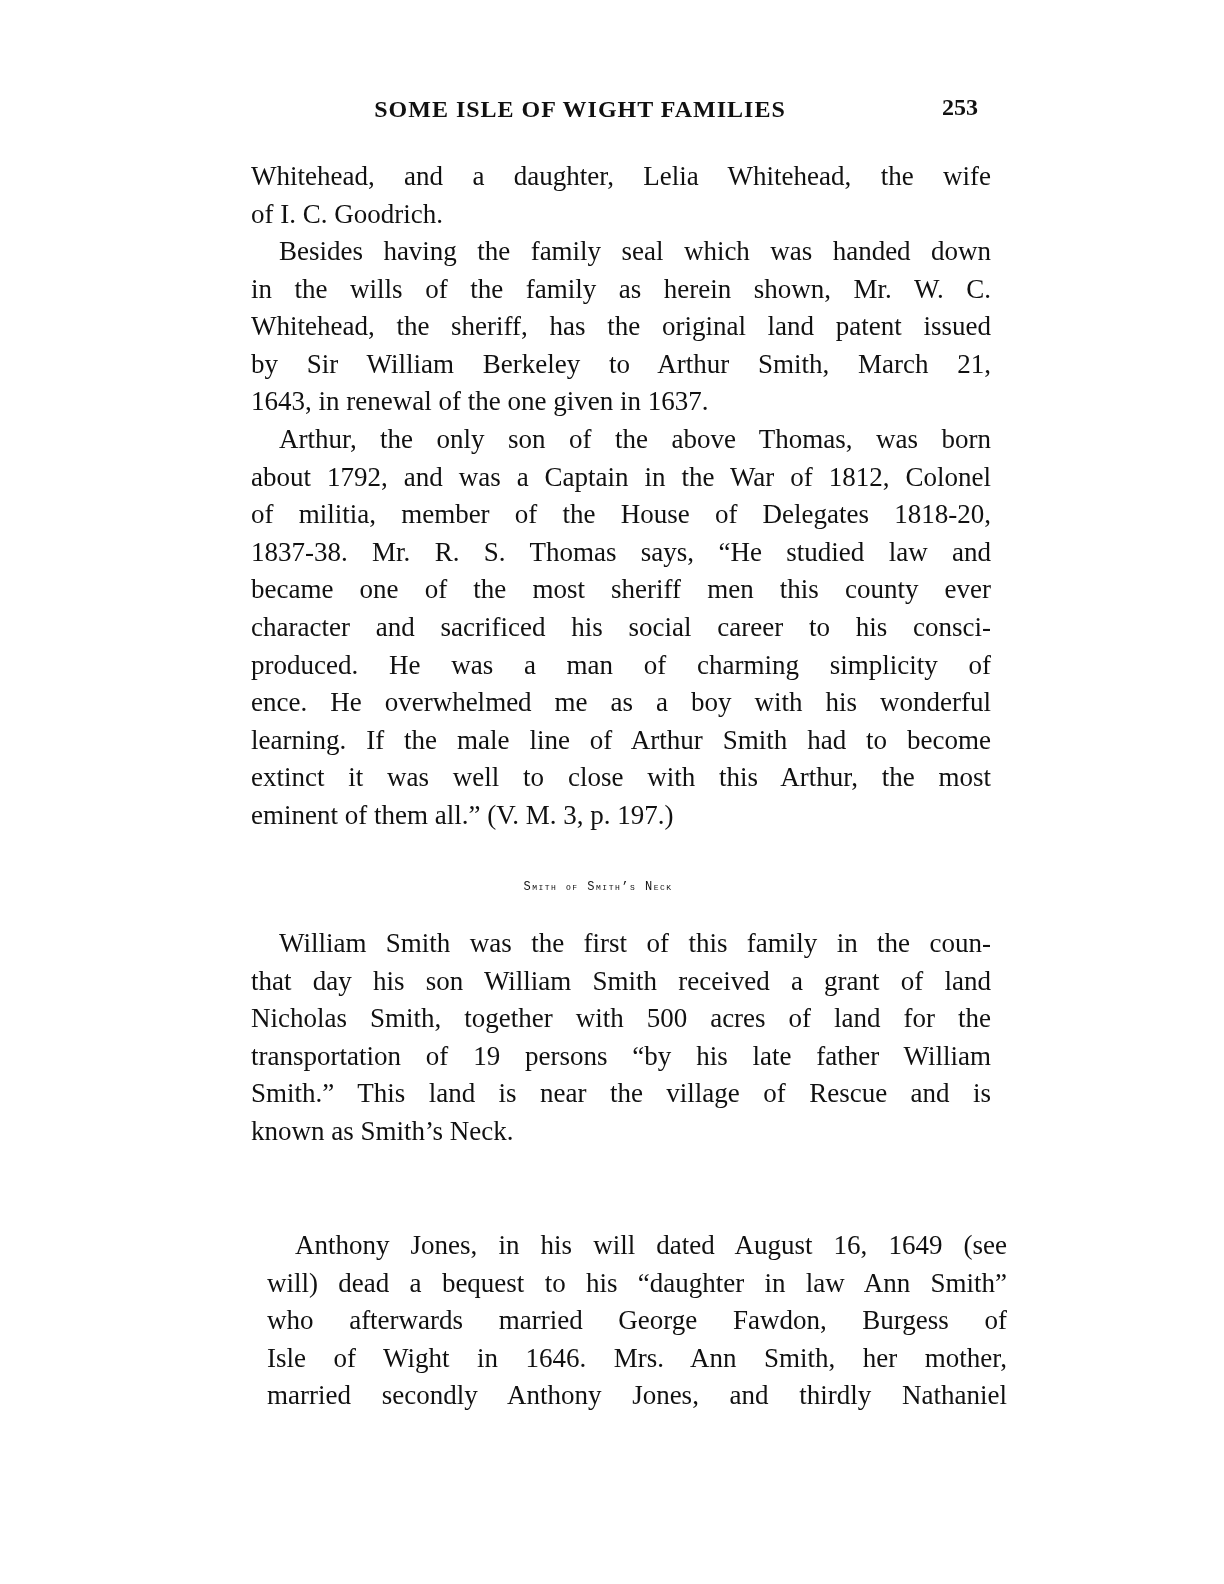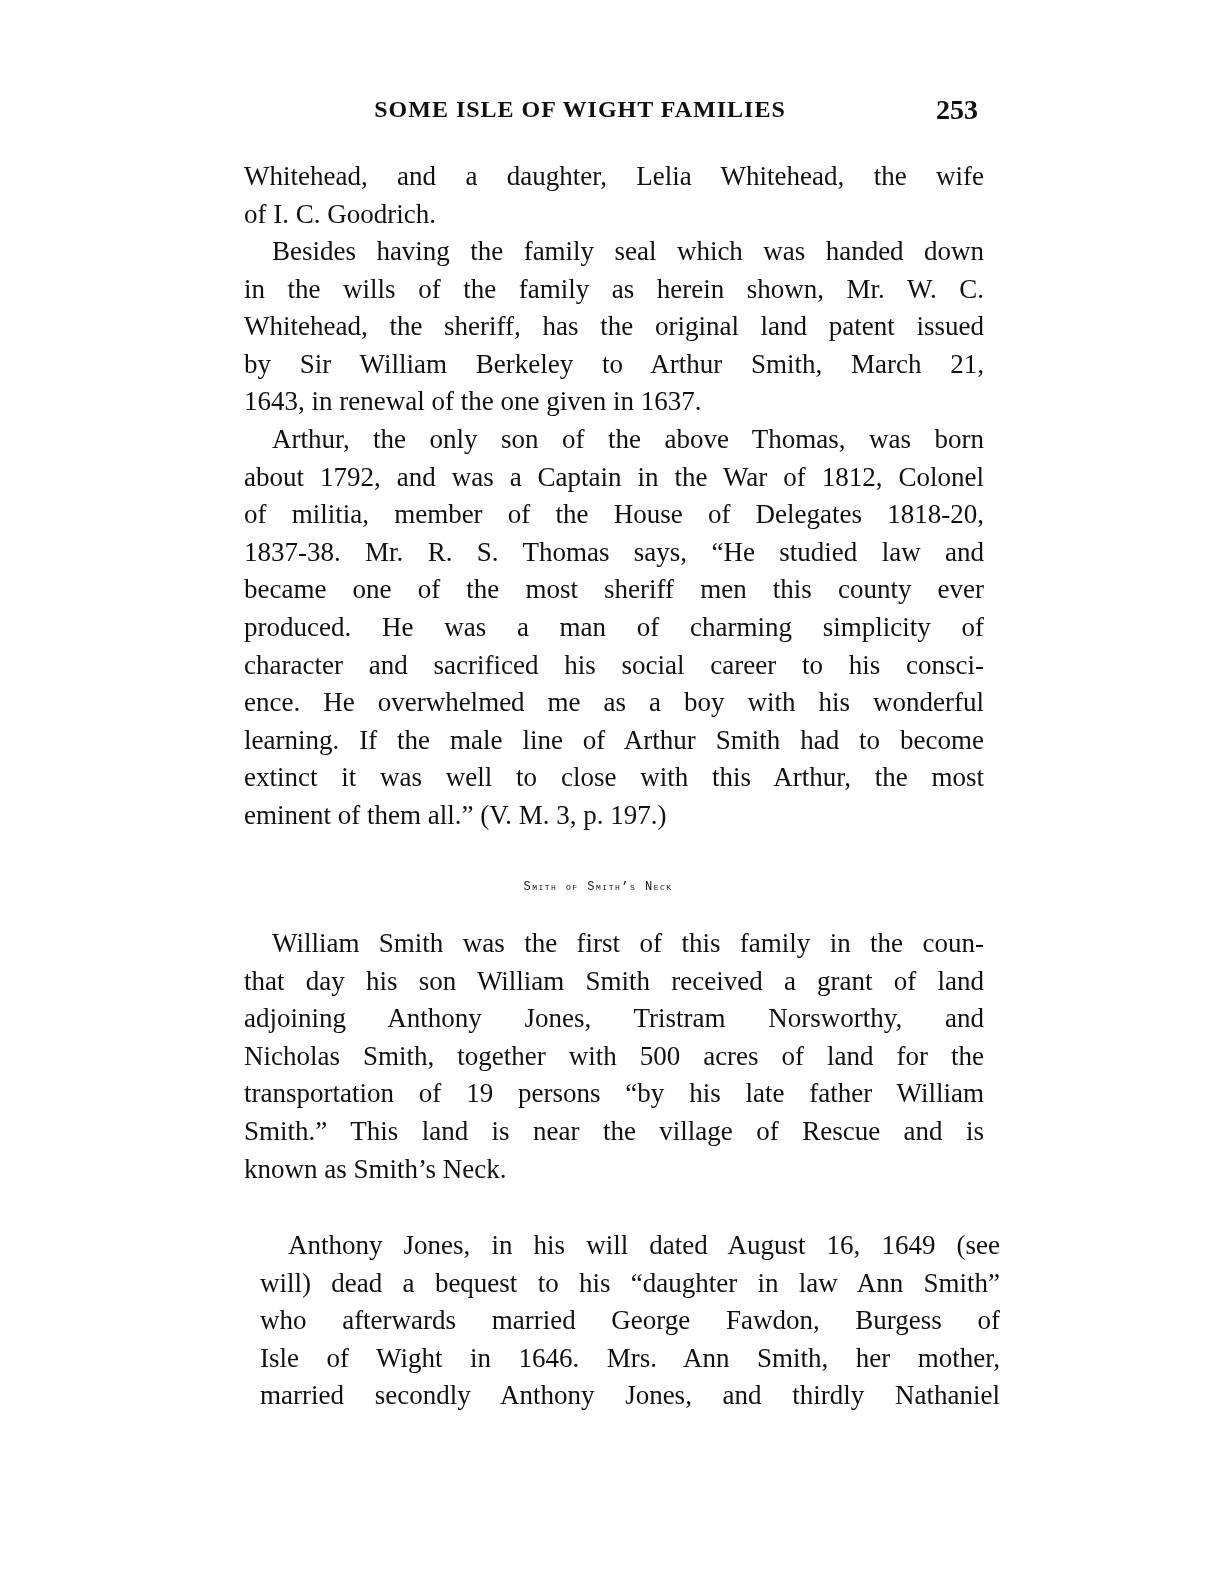--- a/index.html
+++ b/index.html
@@ -36,26 +36,26 @@
       top: 0;
       font-size: 24px;
       font-weight: bold;
       letter-spacing: 1px;
       transform: translateX(-30px);
     }
     .page-number {
       position: absolute;
       right: 2px;
       top: -2px;
-      font-size: 28px;
+      font-size: 24px;
       font-weight: bold;
     }
     .block {
       position: absolute;
-      left: 4px;
+      left: 11px;
       width: 740px;
       font-family: Liberation Serif, serif;
     }
     .line {
       display: block;
       height: 37.6px;
       line-height: 37.6px;
       font-size: 27px;
       white-space: nowrap;
       text-align: justify;
@@ -102,34 +102,33 @@
     <span class="line">by Sir William Berkeley to Arthur Smith, March 21,</span>
     <span class="line last">1643, in renewal of the one given in 1637.</span>
   </div>
 
   <div class="block" style="top:421px;">
     <span class="line indent">Arthur, the only son of the above Thomas, was born</span>
     <span class="line">about 1792, and was a Captain in the War of 1812, Colonel</span>
     <span class="line">of militia, member of the House of Delegates 1818-20,</span>
     <span class="line">1837-38.  Mr. R. S. Thomas says, “He studied law and</span>
     <span class="line">became one of the most sheriff men this county ever</span>
+    <span class="line">character and sacrificed his social career to his consci-</span>
     <span class="line">produced.  He was a man of charming simplicity of</span>
-    <span class="line">character and sacrificed his social career to his consci-</span>
     <span class="line">ence.  He overwhelmed me as a boy with his wonderful</span>
     <span class="line">learning.  If the male line of Arthur Smith had to become</span>
     <span class="line">extinct it was well to close with this Arthur, the most</span>
     <span class="line last">eminent of them all.” (V. M. 3, p. 197.)</span>
   </div>
 
   <div class="section-heading">Smith of Smith’s Neck</div>
 
   <div class="block" style="top:925px;">
     <span class="line indent">William Smith was the first of this family in the coun-</span>
     <span class="line">that day his son William Smith received a grant of land</span>
-    <span class="line">adjoining Anthony Jones, Tristram Norsworthy, and</span>
     <span class="line">Nicholas Smith, together with 500 acres of land for the</span>
     <span class="line">transportation of 19 persons “by his late father William</span>
     <span class="line">Smith.”  This land is near the village of Rescue and is</span>
     <span class="line last">known as Smith’s Neck.</span>
   </div>
 
   <div class="block" style="top:1227px;margin-left:16px;">
     <span class="line indent">Anthony Jones, in his will dated August 16, 1649 (see</span>
     <span class="line">will) dead a bequest to his “daughter in law Ann Smith”</span>
     <span class="line">who afterwards married George Fawdon, Burgess of</span>

